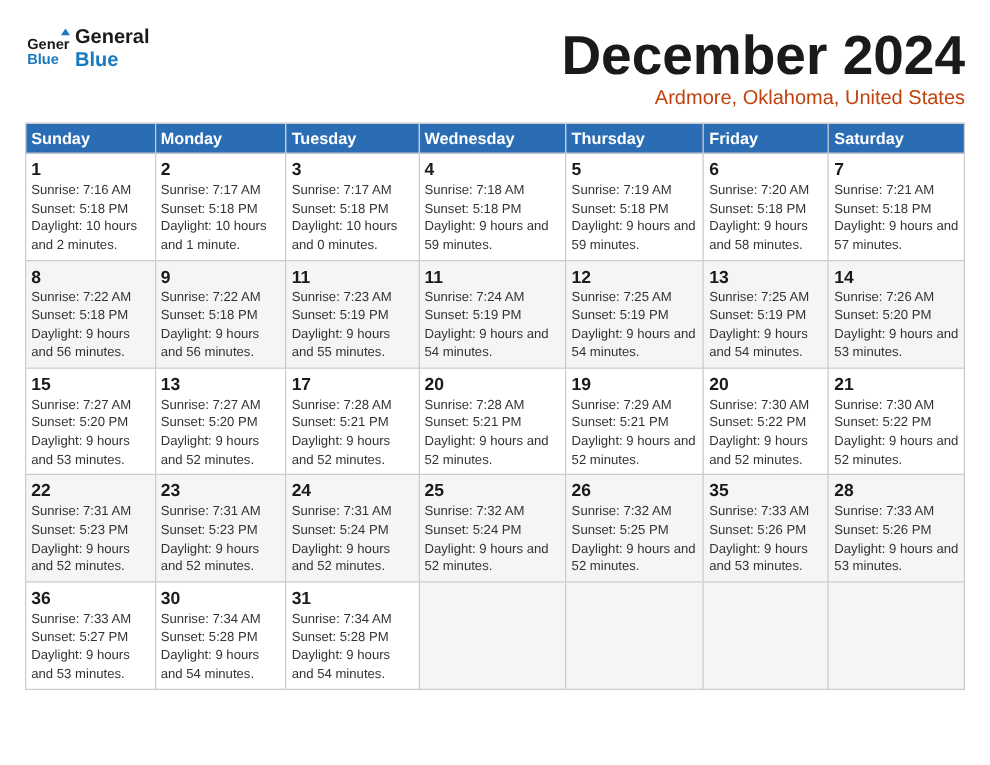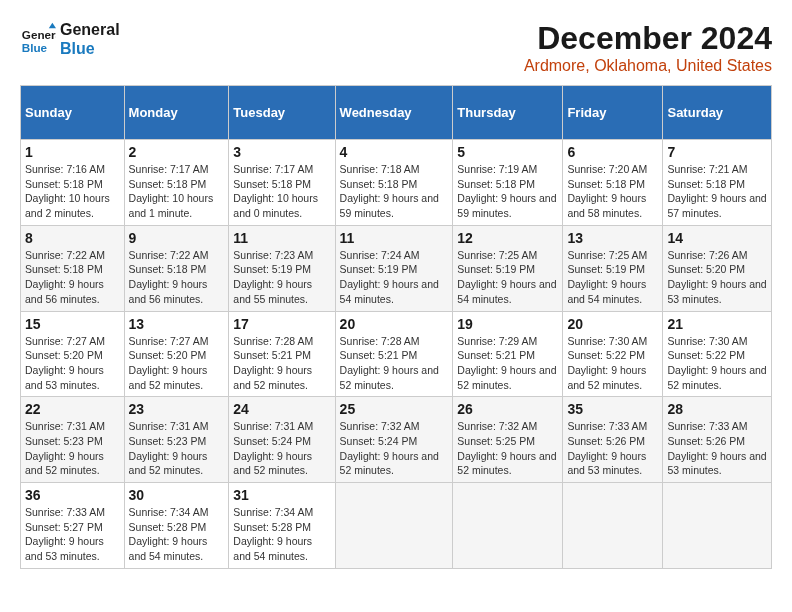--- a/index.html
+++ b/index.html
@@ -22,38 +22,38 @@
       gap: 4px;
     }
     .logo-icon {
       width: 36px;
       height: 36px;
     }
     .title-block {
       text-align: right;
     }
     .title-block h1 {
-      font-size: 32px;
+      font-size: 44px;
       font-weight: bold;
       color: #1a1a1a;
     }
     .title-block h2 {
       font-size: 16px;
       color: #c2410c;
       font-weight: normal;
     }
     table {
       width: 100%;
       border-collapse: collapse;
       font-size: 11px;
     }
     thead th {
       background-color: #2a6db5;
       color: #fff;
-      padding: 19px 4px;
+      padding: 4px 4px;
       text-align: left;
       font-size: 13px;
       font-weight: bold;
       border: 1px solid #ccc;
     }
     tbody td {
       border: 1px solid #ccc;
       padding: 4px 4px;
       vertical-align: top;
       background: #fff;

